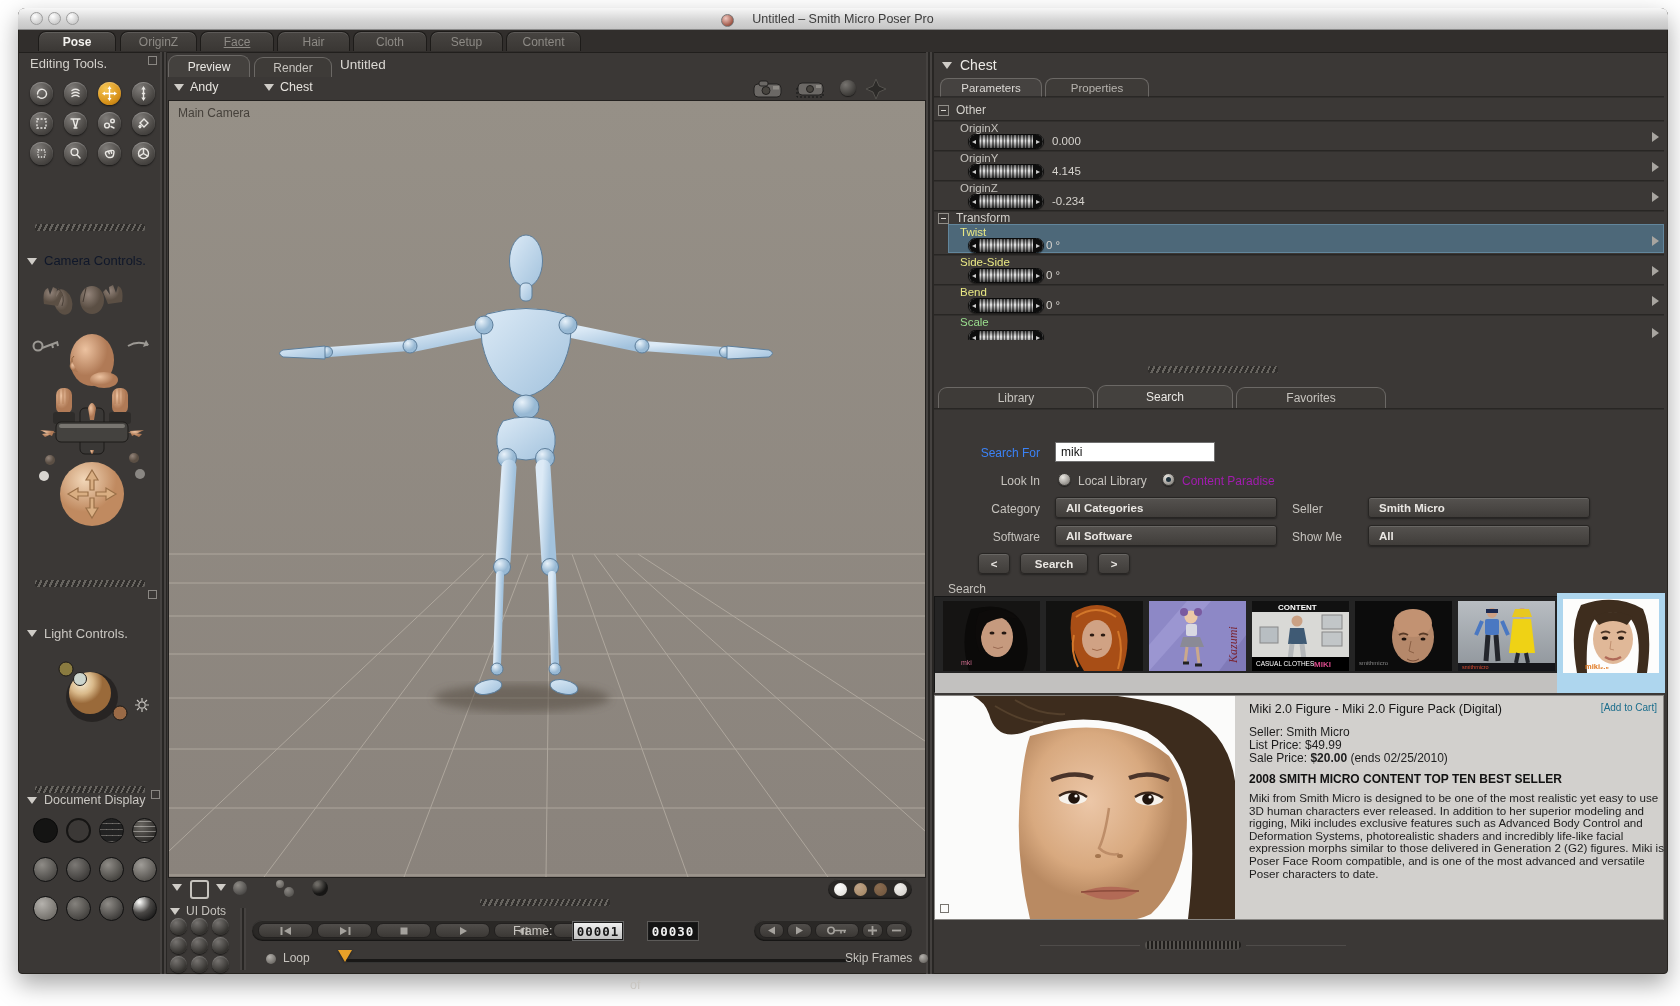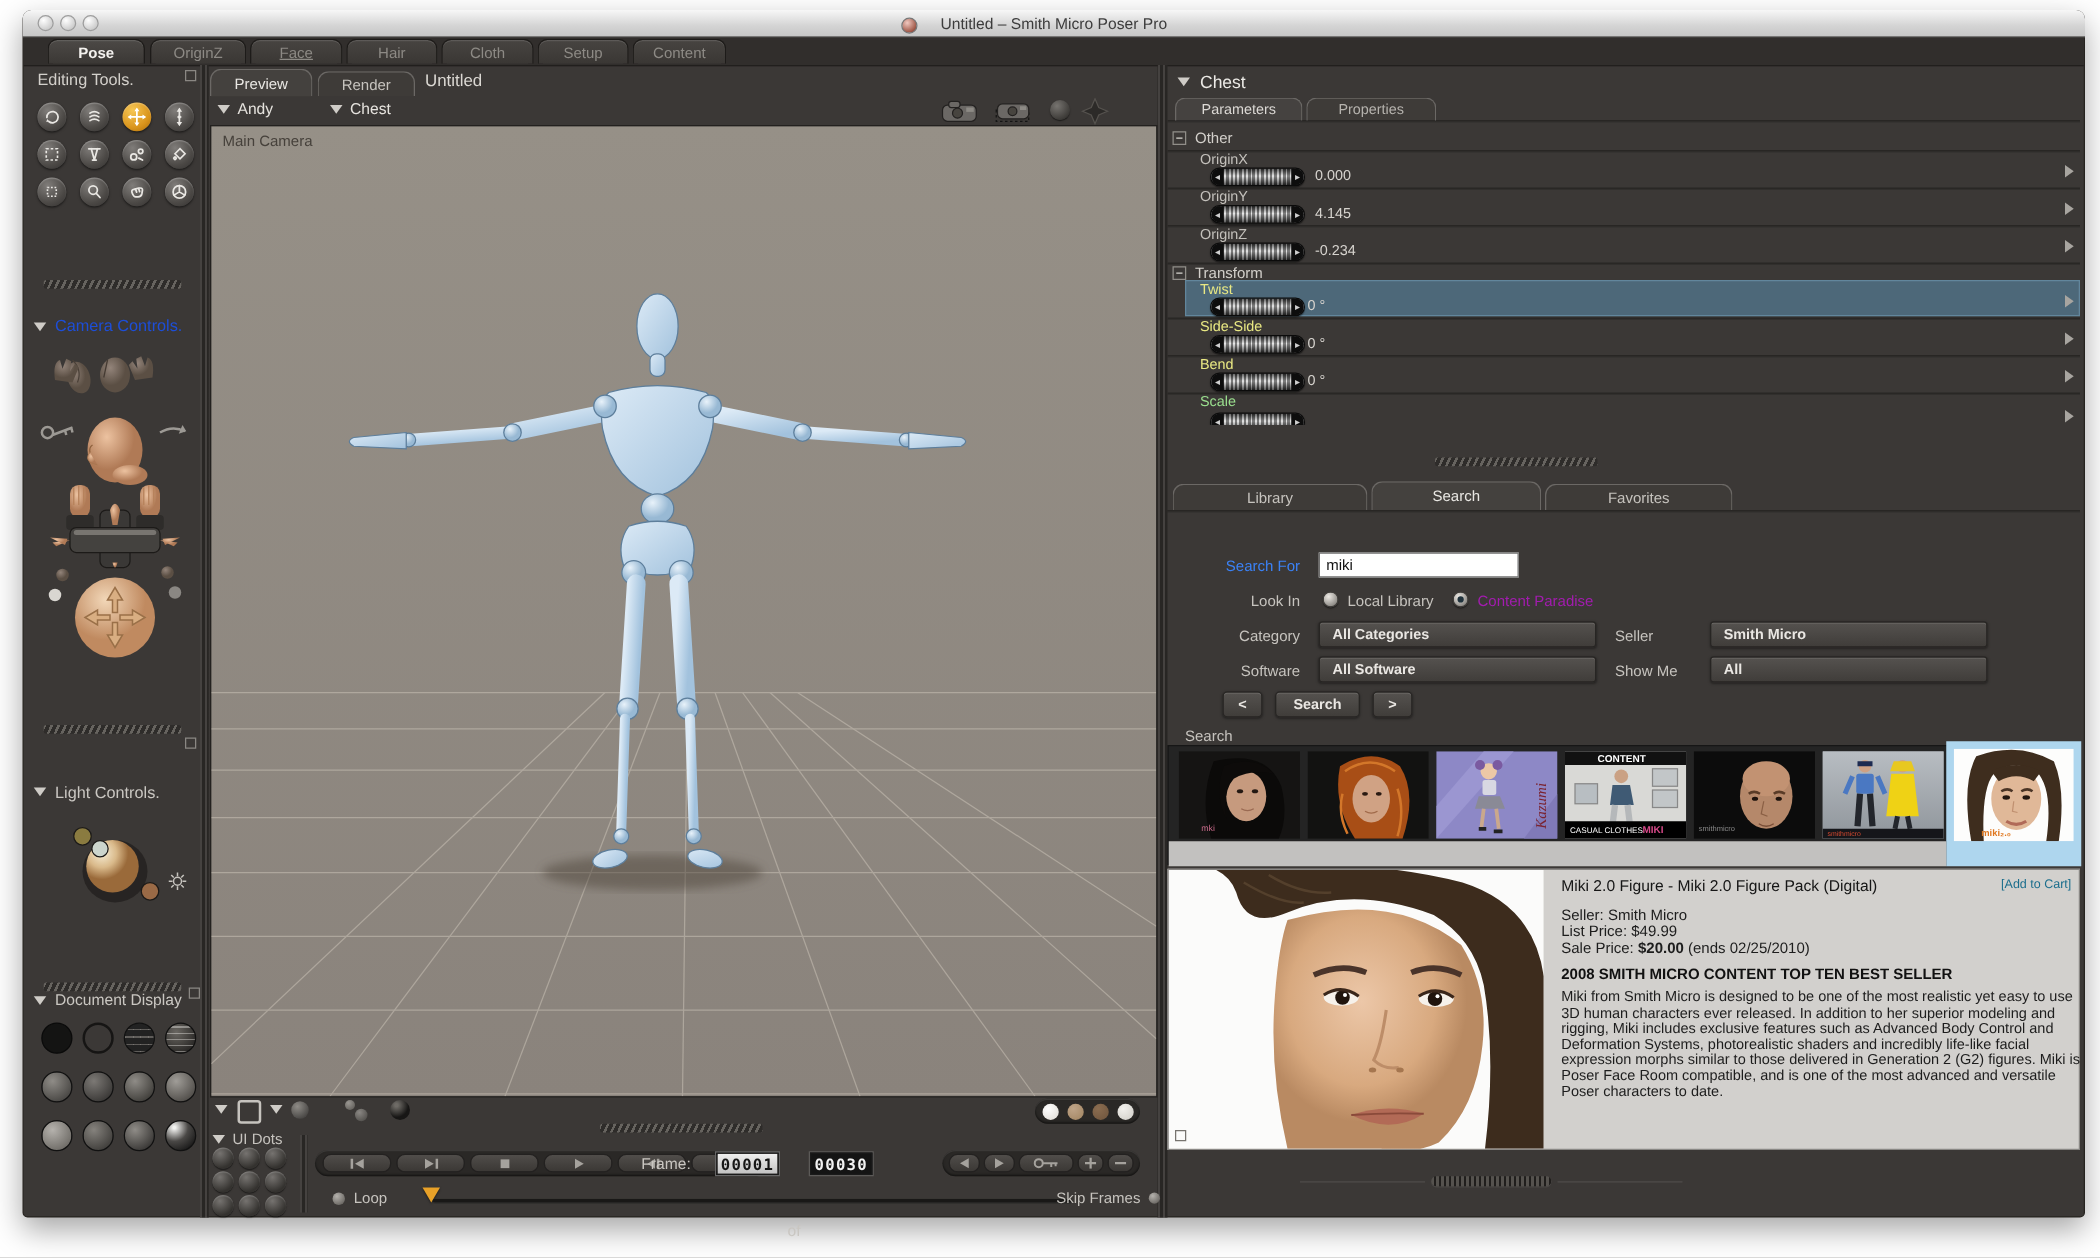--- a/index.html
+++ b/index.html
@@ -139,21 +139,21 @@
   <div class="toolbtn" style="left:132px;top:142px;">
       <svg width="15" height="15">
         <circle class="glyph" cx="7.5" cy="7.5" r="5"></circle>
         <path class="glyph" d="M7.5 7.5V2.5M7.5 7.5l-4.3 2.6M7.5 7.5l4.3 2.6"></path>
       </svg>
     </div>
 
   <div class="hhatch" style="left:35px;top:224px;width:110px;"></div>
 
   <span class="tri-d ab" style="left:27px;top:258px;"></span>
-  <div class="tx" style="left:44px;top:253px;font-size:13px;color:#1d4ed8;">Camera Controls.</div>
+  <div class="tx" style="left:44px;top:253px;font-size:13px;color:#0f172a;">Camera Controls.</div>
 
   <svg class="ab" style="left:26px;top:280px;" width="132" height="250" viewBox="0 0 132 250">
     <defs>
       <radialGradient id="skinG" cx="35%" cy="30%">
           <stop offset="0" stop-color="#ecc2a0"></stop>
           <stop offset="1" stop-color="#b07a56"></stop>
         </radialGradient>
       <radialGradient id="darkG" cx="35%" cy="30%">
           <stop offset="0" stop-color="#93847a"></stop>
           <stop offset="1" stop-color="#5b4f44"></stop>

